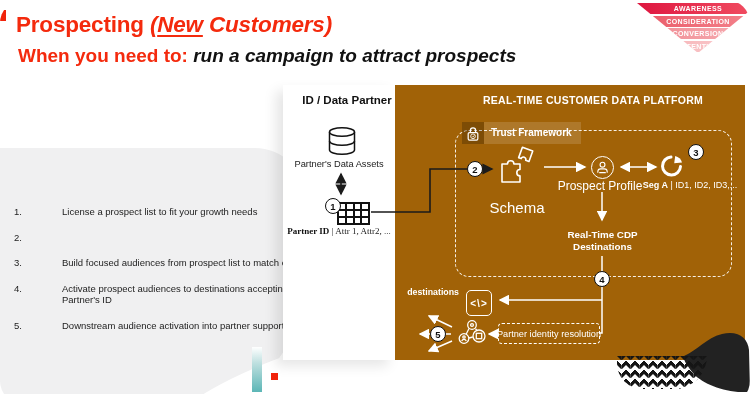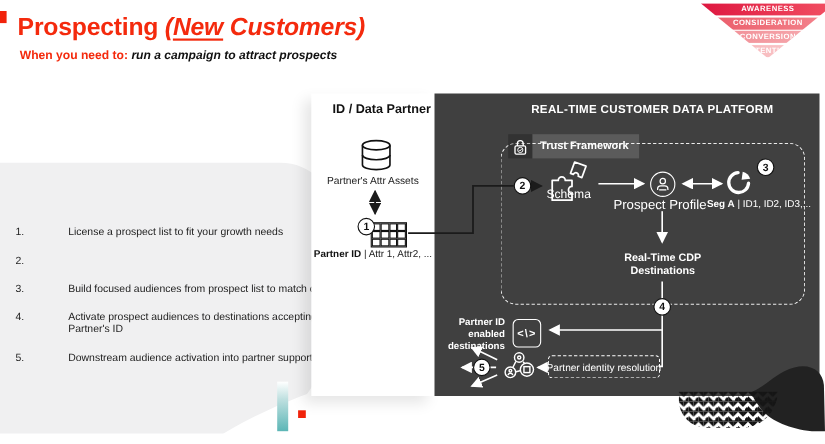--- a/index.html
+++ b/index.html
@@ -1,24 +1,24 @@
 <!DOCTYPE html>
 <html><head>
 <meta charset="utf-8">
 <style>
   html,body{margin:0;padding:0;background:#fff;}
   .slide{position:relative;width:750px;height:404px;background:#ffffff;overflow:hidden;
-         font-family:"Liberation Sans", sans-serif;color:#1b1b1b;}
+         font-family:"Liberation Sans", sans-serif;color:#1b1b1b;border-radius:23px;}
   .abs{position:absolute;}
 
   
   .title{left:16px;top:12px;font-size:22.5px;font-weight:bold;color:#f42a0d;letter-spacing:-0.2px;white-space:nowrap;}
   .title .it{font-style:italic;}
   .title .uline{font-style:italic;text-decoration:underline;text-decoration-thickness:2px;text-underline-offset:3px;}
-  .subtitle{left:18px;top:45px;font-size:11px;font-weight:bold;white-space:nowrap;}
+  .subtitle{left:18px;top:45px;font-size:19px;font-weight:bold;white-space:nowrap;}
   .subtitle .lbl{color:#f42a0d;}
   .subtitle .txt{color:#111;font-style:italic;}
   .corner-red{left:0;top:10px;width:6px;height:11px;background:#f1230b;}
 
   
   .funnel{left:637px;top:3px;width:122px;height:50px;clip-path:polygon(0 0,100% 0,50% 100%);}
   .funnel .band{height:11.2px;margin-bottom:1.4px;display:flex;align-items:center;justify-content:center;
     color:#fff;font-size:7px;font-weight:bold;letter-spacing:0.4px;}
   .b1{background:linear-gradient(90deg,#de1740,#f25063);}
   .b2{background:linear-gradient(90deg,#ea5a68,#f4858e);}
@@ -41,35 +41,35 @@
   .list .line{white-space:nowrap;padding-left:29px;}
 
   
   .panel{left:283px;top:85px;width:112px;height:275px;background:#fff;
     box-shadow:-7px 6px 12px rgba(0,0,0,0.10);}
   .panel-title{left:0;top:9px;width:128px;text-align:center;font-size:11.5px;font-weight:bold;color:#111;}
   .assets-label{left:2px;top:74px;width:108px;text-align:center;font-size:9.3px;color:#222;}
   .tbl{left:54px;top:117px;width:33px;height:23px;background:#fff;border:1.2px solid #111;
     display:grid;grid-template-columns:repeat(4,1fr);grid-template-rows:repeat(3,1fr);box-sizing:border-box;}
   .tbl span{border:0.6px solid #111;}
-  .tbl-label{left:-10px;top:141px;width:132px;text-align:center;font-size:9px;color:#222;white-space:nowrap;}
+  .tbl-label{left:-10px;top:141px;width:132px;text-align:center;font-size:9px;color:#222;white-space:nowrap;font-family:Liberation Serif, serif;}
   .tbl-label b{color:#111;}
 
   
-  .redbox{left:395px;top:85px;width:350px;height:275px;background:#404040;}
+  .redbox{left:395px;top:85px;width:350px;height:275px;background:#a16207;}
   .rb-title{left:48px;top:9px;width:300px;text-align:center;color:#fff;font-size:10.5px;
     font-weight:bold;letter-spacing:0.3px;}
   .trust-rect{left:60px;top:45px;width:277px;height:147px;border:1.5px dashed rgba(255,255,255,0.9);
     border-radius:14px;box-sizing:border-box;}
   .trust-chip{left:67px;top:31px;height:34px;display:flex;align-items:center;}
   .lock-sq{width:22px;height:22px;background:rgba(0,0,0,0.22);display:flex;align-items:center;justify-content:center;}
   .trust-label{height:22px;line-height:22px;background:rgba(255,255,255,0.14);color:#fff;
     font-size:10px;font-weight:600;padding:0 9px 0 7px;white-space:nowrap;}
   .wlabel{color:#fff;text-align:center;}
-  .schema-label{left:78px;top:86px;width:88px;font-size:11px;}
+  .schema-label{left:78px;top:114px;width:88px;font-size:15px;}
   .prospect-circle{left:196px;top:71px;width:23px;height:23px;border:1.5px solid #fff;border-radius:50%;
     box-sizing:border-box;display:flex;align-items:center;justify-content:center;}
   .prospect-label{left:160px;top:94px;width:90px;font-size:12px;white-space:nowrap;}
   .seg-label{left:245px;top:95px;width:100px;font-size:9px;white-space:nowrap;}
   .cdp-dest{left:165px;top:144px;width:85px;font-size:9.8px;font-weight:600;line-height:11.5px;}
   .pid-dest{left:0px;top:202px;width:64px;text-align:right;font-size:8.8px;font-weight:600;line-height:11px;color:#fff;}
   .code-icon{left:71px;top:205px;width:26px;height:26px;border:1.6px solid #fff;border-radius:5px;
     box-sizing:border-box;color:#fff;font-size:10px;font-weight:bold;display:flex;align-items:center;
     justify-content:center;letter-spacing:1px;}
   .idres-box{left:103px;top:238px;width:102px;height:21px;border:1.2px dashed #fff;border-radius:4px;
@@ -149,21 +149,21 @@
   <div class="abs teal-bar"></div>
   <div class="abs red-dot"></div>
 
   <div class="abs panel">
     <div class="abs panel-title">ID / Data Partner</div>
     <svg class="abs" style="left:44px;top:41px" width="30" height="32" viewBox="0 0 30 32">
       <path d="M2.5 6 V24 a12.5 4.2 0 0 0 25 0 V6" fill="#fff" stroke="#111" stroke-width="1.5"></path>
       <path d="M2.5 15 a12.5 4.2 0 0 0 25 0" fill="none" stroke="#111" stroke-width="1.5"></path>
       <ellipse cx="15" cy="6" rx="12.5" ry="4.2" fill="#fff" stroke="#111" stroke-width="1.5"></ellipse>
     </svg>
-    <div class="abs assets-label">Partner's Attr Assets</div>
+    <div class="abs assets-label">Partner's Data Assets</div>
     <div class="abs tbl">
       <span></span>
         <span></span>
         <span></span>
         <span></span>
       <span></span>
         <span></span>
         <span></span>
         <span></span>
       <span></span>
@@ -215,21 +215,20 @@
     <div class="abs wlabel seg-label">
       <b>Seg A</b><span> | ID1, ID2, ID3,...</span>
     </div>
 
     <div class="abs wlabel cdp-dest">
       <div>Real-Time CDP</div>
       <div>Destinations</div>
     </div>
 
     <div class="abs pid-dest">
-      <div>Partner ID enabled</div>
       <div>destinations</div>
     </div>
     <div class="abs code-icon">&lt;\&gt;</div>
 
     <div class="abs idres-box">Partner identity resolution</div>
     <svg class="abs" style="left:60px;top:232px" width="34" height="34" viewBox="0 0 34 34">
       <g stroke="#fff" stroke-width="1.3" fill="none">
         <circle cx="17" cy="8" r="4.3"></circle>
         <circle cx="24" cy="19" r="6"></circle>
         <circle cx="9" cy="21.5" r="4.8"></circle>

